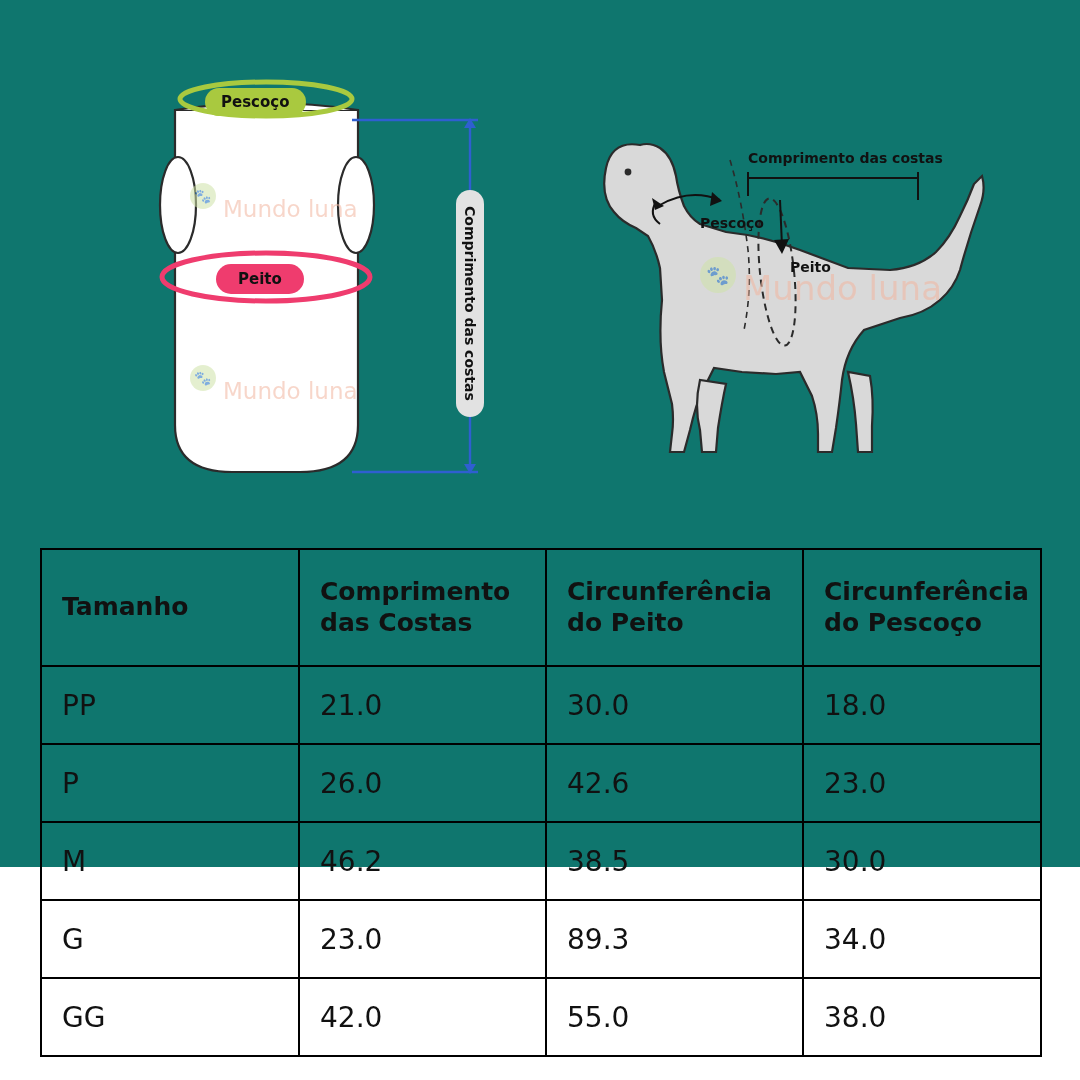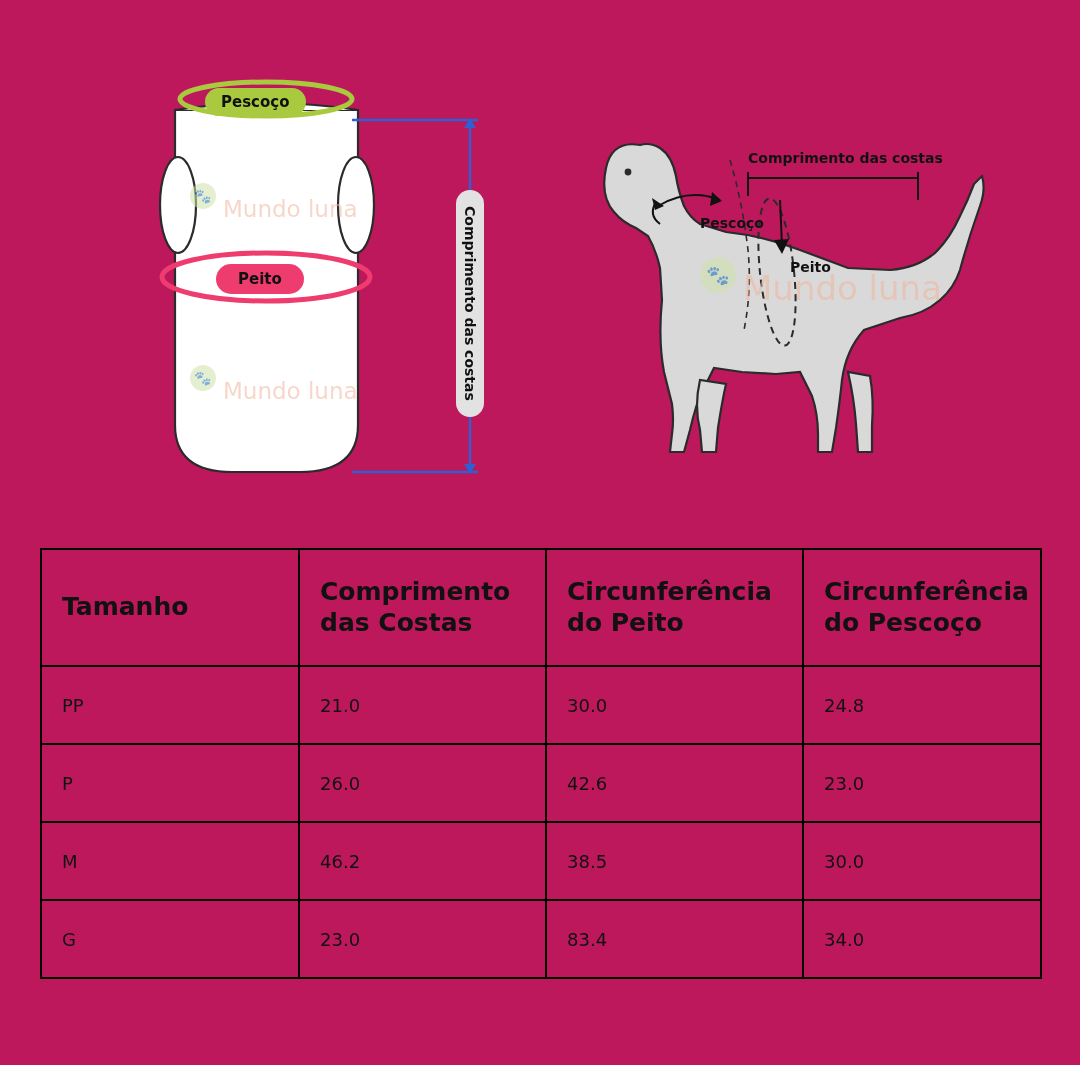--- a/index.html
+++ b/index.html
@@ -10,22 +10,22 @@
   body {
     width: 1080px;
     height: 1080px;
     font-family: "DejaVu Sans", sans-serif;
     color: #111111;
     overflow: hidden;
   }
   #page {
     position: relative;
     width: 1080px;
-    height: 1065px;
-    background: #be185d;
+    height: 867px;
+    background: #0f766e;
   }
 
   
   .diagram-area {
     position: absolute;
     left: 0;
     top: 0;
     width: 1080px;
     height: 540px;
   }
@@ -113,21 +113,21 @@
     border-collapse: collapse;
     width: 1000px;
     table-layout: fixed;
   }
   table.size-table th,
   table.size-table td {
     border: 2px solid #000000;
     text-align: left;
     vertical-align: middle;
     padding: 0 20px;
-    font-size: 18px;
+    font-size: 28px;
     font-weight: normal;
     color: #111111;
   }
   table.size-table thead th {
     font-weight: bold;
     height: 115px;
     line-height: 1.22;
     font-size: 25px;
   }
   table.size-table tbody td {
@@ -281,37 +281,43 @@
           <th>Comprimento das Costas</th>
           <th>Circunferência do Peito</th>
           <th>Circunferência do Pescoço</th>
         </tr>
       </thead>
       <tbody>
         <tr>
           <td>PP</td>
           <td>21.0</td>
           <td>30.0</td>
-          <td>24.8</td>
+          <td>18.0</td>
         </tr>
         <tr>
           <td>P</td>
           <td>26.0</td>
           <td>42.6</td>
           <td>23.0</td>
         </tr>
         <tr>
           <td>M</td>
           <td>46.2</td>
           <td>38.5</td>
           <td>30.0</td>
         </tr>
         <tr>
           <td>G</td>
           <td>23.0</td>
-          <td>83.4</td>
+          <td>89.3</td>
           <td>34.0</td>
+        </tr>
+        <tr>
+          <td>GG</td>
+          <td>42.0</td>
+          <td>55.0</td>
+          <td>38.0</td>
         </tr>
       </tbody>
     </table>
   </div>
 
 </div>
 
 </body></html>

